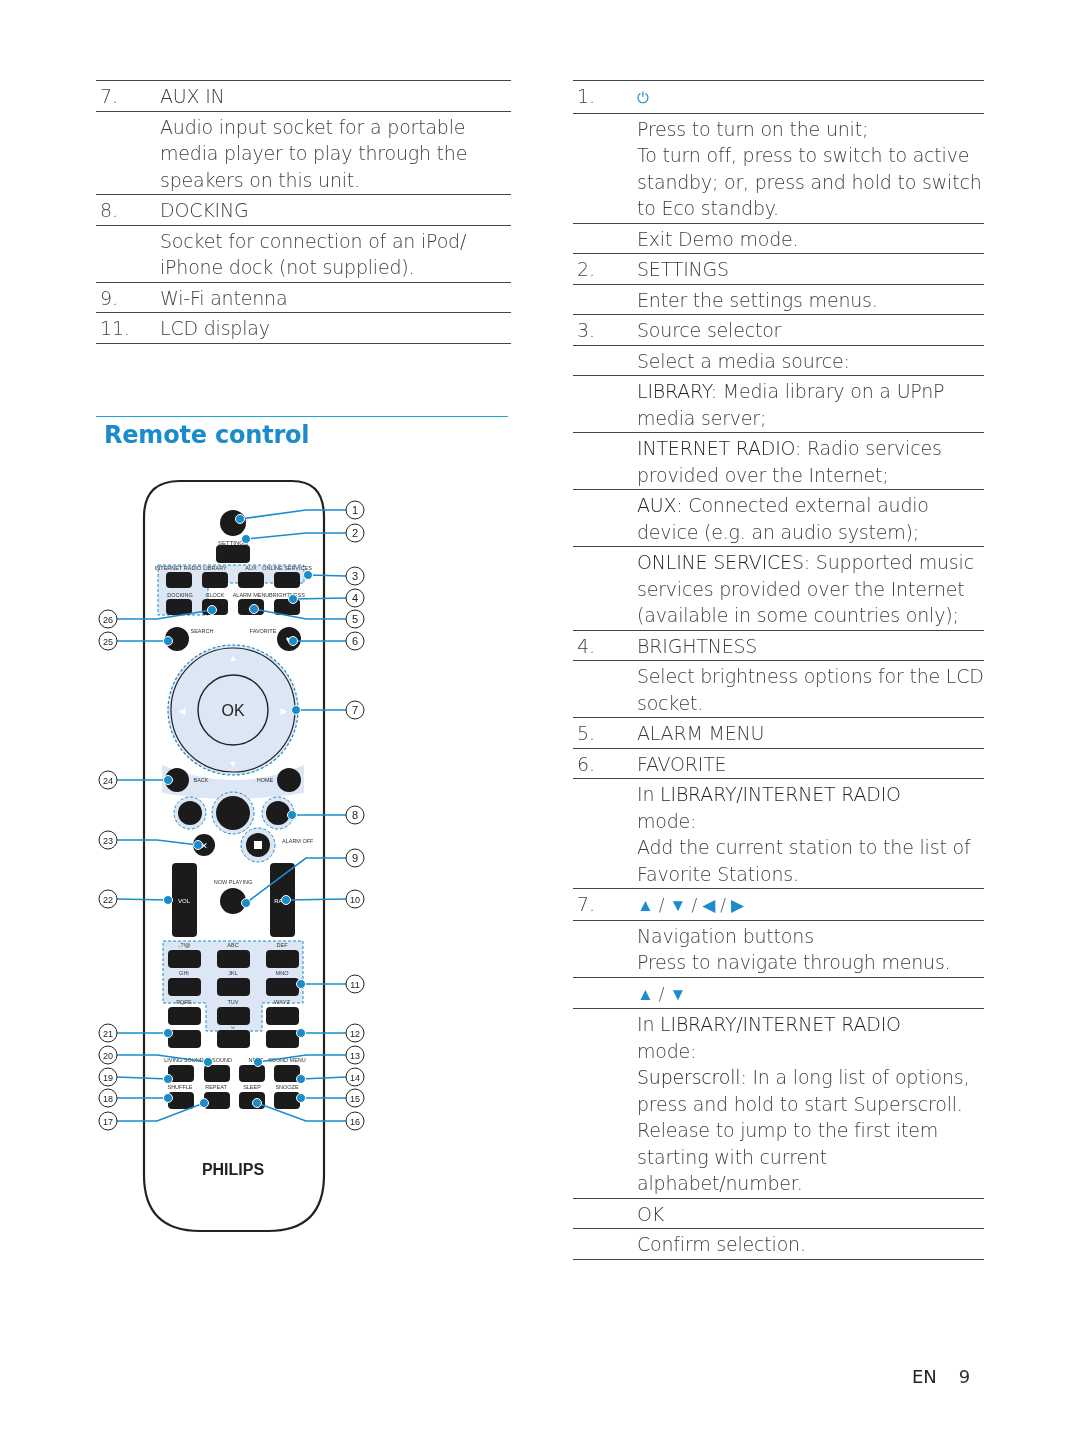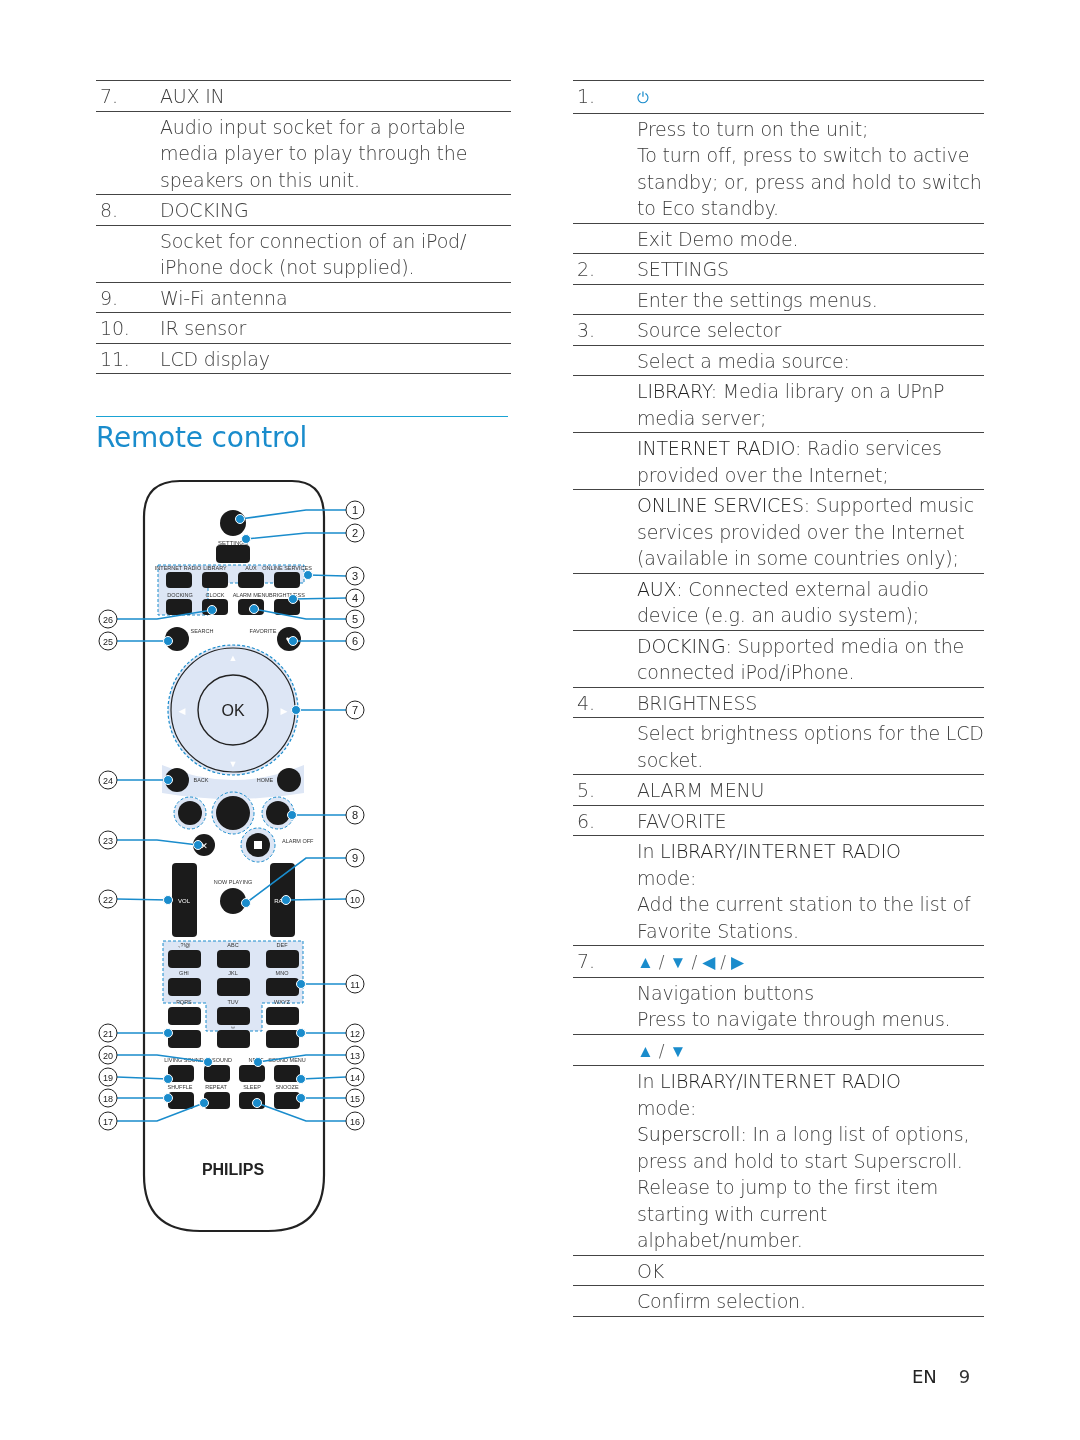--- a/index.html
+++ b/index.html
@@ -15,22 +15,22 @@
   table.spec tr.first { border-top:1.5px solid #444; }
   td.num { width:60px; padding-left:4px !important; color:#444; }
   td.txt { color:#3c3c3c; }
   .head { color:#1f1f1f; font-weight:400; }
   .b { color:#1f1f1f; }
   .blue { color:#1a8ccc; }
   .arrows { color:#1a8ccc; font-size:17px; }
   .sep { color:#555; font-size:17px; }
   #section-rule { position:absolute; left:96px; top:416px; width:412px; height:0;
                   border-top:1.5px solid #1aa3d4; }
-  #section-title { position:absolute; left:96px; top:421px; font-size:28px; color:#1a8ccc;
-                   font-weight:400; letter-spacing:-0.2px; }
+  #section-title { position:absolute; left:104px; top:421px; font-size:24px; color:#1a8ccc;
+                   font-weight:700; letter-spacing:-0.2px; }
   #remote { position:absolute; left:96px; top:475px; width:290px; height:765px; }
   #footer { position:absolute; left:912px; top:1366px; font-size:18px; color:#222; }
   #footer .pg { margin-left:22px; color:#333; }
 </style>
 </head>
 <body>
 
 <div id="left" class="col">
   <table class="spec">
     <tbody>
@@ -46,24 +46,20 @@
           <td class="num">8.</td>
           <td class="txt head">DOCKING</td>
         </tr>
     <tr>
           <td class="num"></td>
           <td class="txt"><span>Socket for connection of an iPod/</span><br><span>iPhone dock (not supplied).</span></td>
         </tr>
     <tr>
           <td class="num">9.</td>
           <td class="txt">Wi-Fi antenna</td>
-        </tr>
-    <tr>
-          <td class="num">10.</td>
-          <td class="txt">IR sensor</td>
         </tr>
     <tr>
           <td class="num">11.</td>
           <td class="txt">LCD display</td>
         </tr>
   </tbody>
     </table>
 </div>
 
 <div id="section-rule"></div>
@@ -333,29 +329,25 @@
     <tr>
           <td class="num"></td>
           <td class="txt"><span class="b">LIBRARY</span><span>: Media library on a UPnP</span><br><span>media server;</span></td>
         </tr>
     <tr>
           <td class="num"></td>
           <td class="txt"><span class="b">INTERNET RADIO</span><span>: Radio services</span><br><span>provided over the Internet;</span></td>
         </tr>
     <tr>
           <td class="num"></td>
+          <td class="txt"><span class="b">AUX</span><span>: Connected external audio</span><br><span>device (e.g. an audio system);</span></td>
+        </tr>
+    <tr>
+          <td class="num"></td>
           <td class="txt"><span class="b">ONLINE SERVICES</span><span>: Supported music</span><br><span>services provided over the Internet</span><br><span>(available in some countries only);</span></td>
-        </tr>
-    <tr>
-          <td class="num"></td>
-          <td class="txt"><span class="b">AUX</span><span>: Connected external audio</span><br><span>device (e.g. an audio system);</span></td>
-        </tr>
-    <tr>
-          <td class="num"></td>
-          <td class="txt"><span class="b">DOCKING</span><span>: Supported media on the</span><br><span>connected iPod/iPhone.</span></td>
         </tr>
     <tr>
           <td class="num">4.</td>
           <td class="txt head">BRIGHTNESS</td>
         </tr>
     <tr>
           <td class="num"></td>
           <td class="txt"><span>Select brightness options for the LCD</span><br><span>socket.</span></td>
         </tr>
     <tr>

